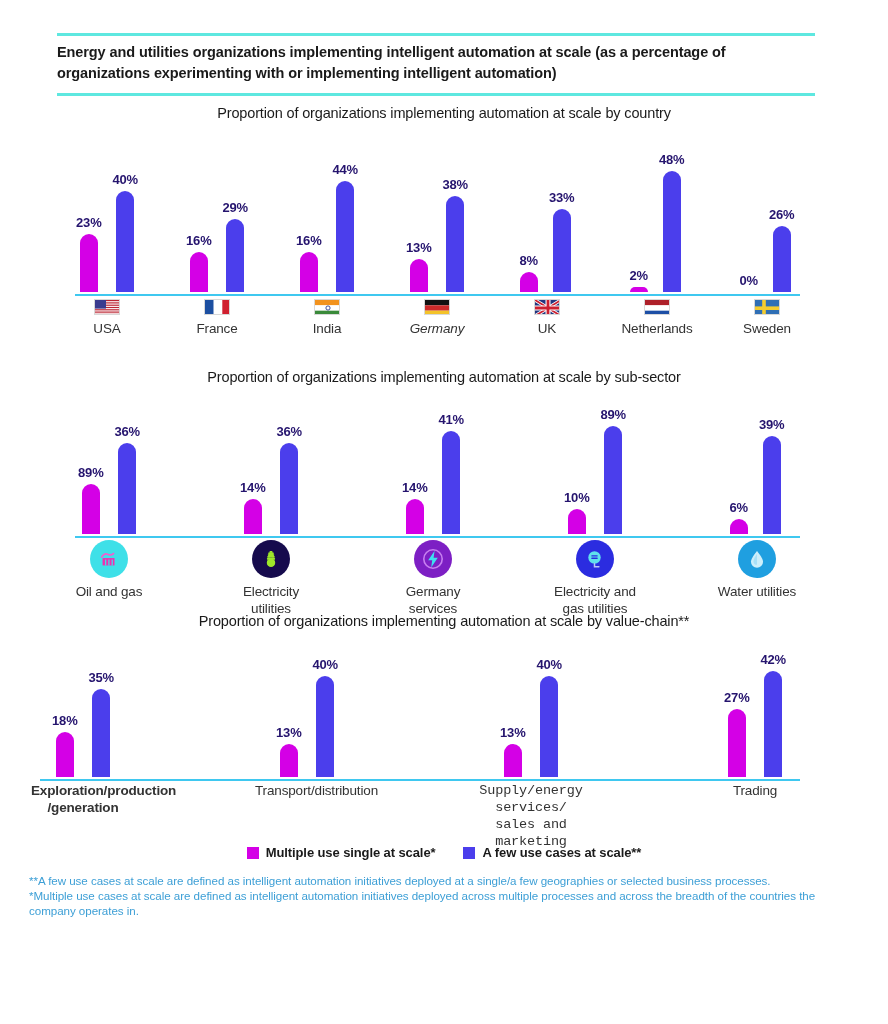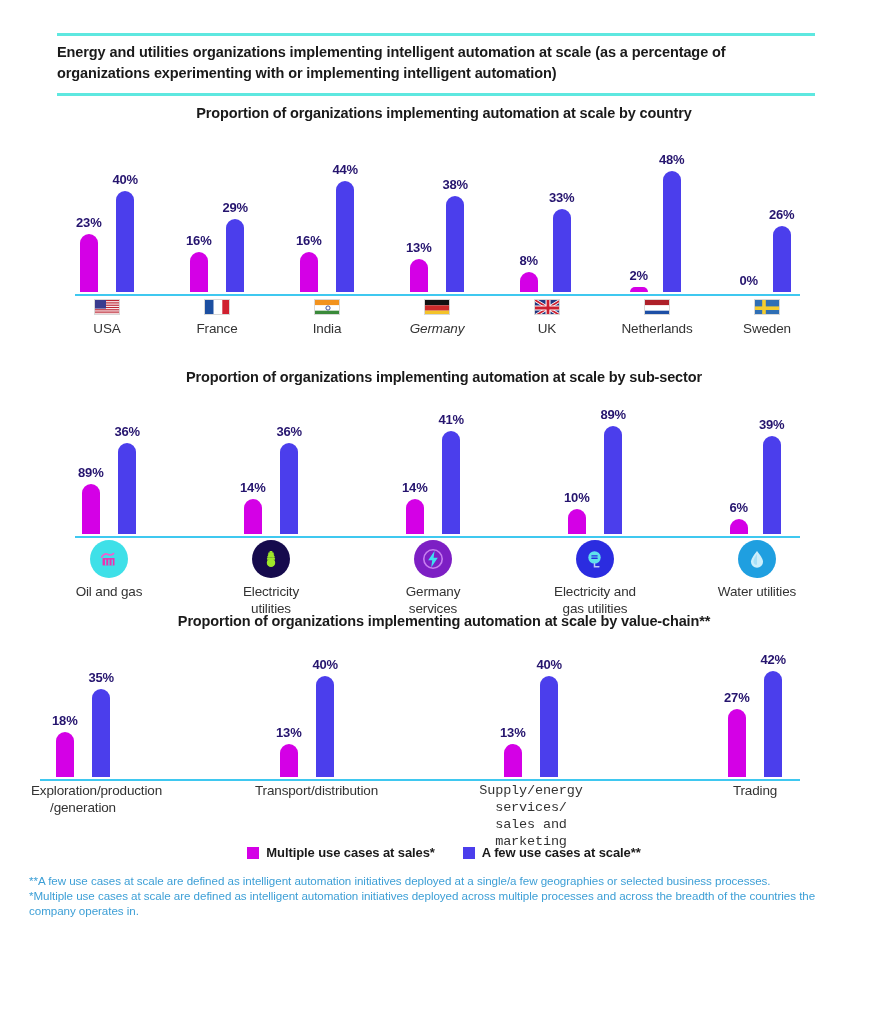--- a/index.html
+++ b/index.html
@@ -37,21 +37,21 @@
     letter-spacing: -0.1px;
     color: #1a1a1a;
   }
 
   .section-title {
     position: absolute;
     left: 0;
     width: 888px;
     text-align: center;
     font-size: 14.5px;
-    font-weight: bold;
+    font-weight: normal;
     color: #1a1a1a;
     letter-spacing: -0.15px;
   }
 
   .panel {
     position: absolute;
     left: 0;
     width: 888px;
   }
 
@@ -447,21 +447,21 @@
         <div class="bars" style="height: 132px;">
           <div class="barwrap">
             <div class="barlabel">18%</div>
             <div class="bar pink" style="height: 45px;"></div>
           </div>
           <div class="barwrap">
             <div class="barlabel">35%</div>
             <div class="bar blue" style="height: 88px;"></div>
           </div>
         </div>
-        <div class="cat" style="width: 104px;">Exploration/production<br>/generation</div>
+        <div class="cat" style="width: 104px; font-weight: bold;">Exploration/production<br>/generation</div>
       </div>
       <div class="group" style="width: 70px;">
         <div class="bars" style="height: 132px;">
           <div class="barwrap">
             <div class="barlabel">13%</div>
             <div class="bar pink" style="height: 33px;"></div>
           </div>
           <div class="barwrap">
             <div class="barlabel">40%</div>
             <div class="bar blue" style="height: 101px;"></div>
@@ -494,21 +494,21 @@
           </div>
         </div>
         <div class="cat" style="width: 104px;">Trading</div>
       </div>
     </div>
 </div>
 
 <div class="legend">
   <div class="legend-item">
     <span class="swatch pink"></span>
-    <span>Multiple use cases at sales*</span>
+    <span>Multiple use single at scale*</span>
   </div>
   <div class="legend-item">
     <span class="swatch blue"></span>
     <span>A few use cases at scale**</span>
   </div>
 </div>
 
 <div class="source">
   <p>**A few use cases at scale are defined as intelligent automation initiatives deployed at a single/a few geographies or selected business processes.</p>
   <p>*Multiple use cases at scale are defined as intelligent automation initiatives deployed across multiple processes and across the breadth of the countries the company operates in.</p>

